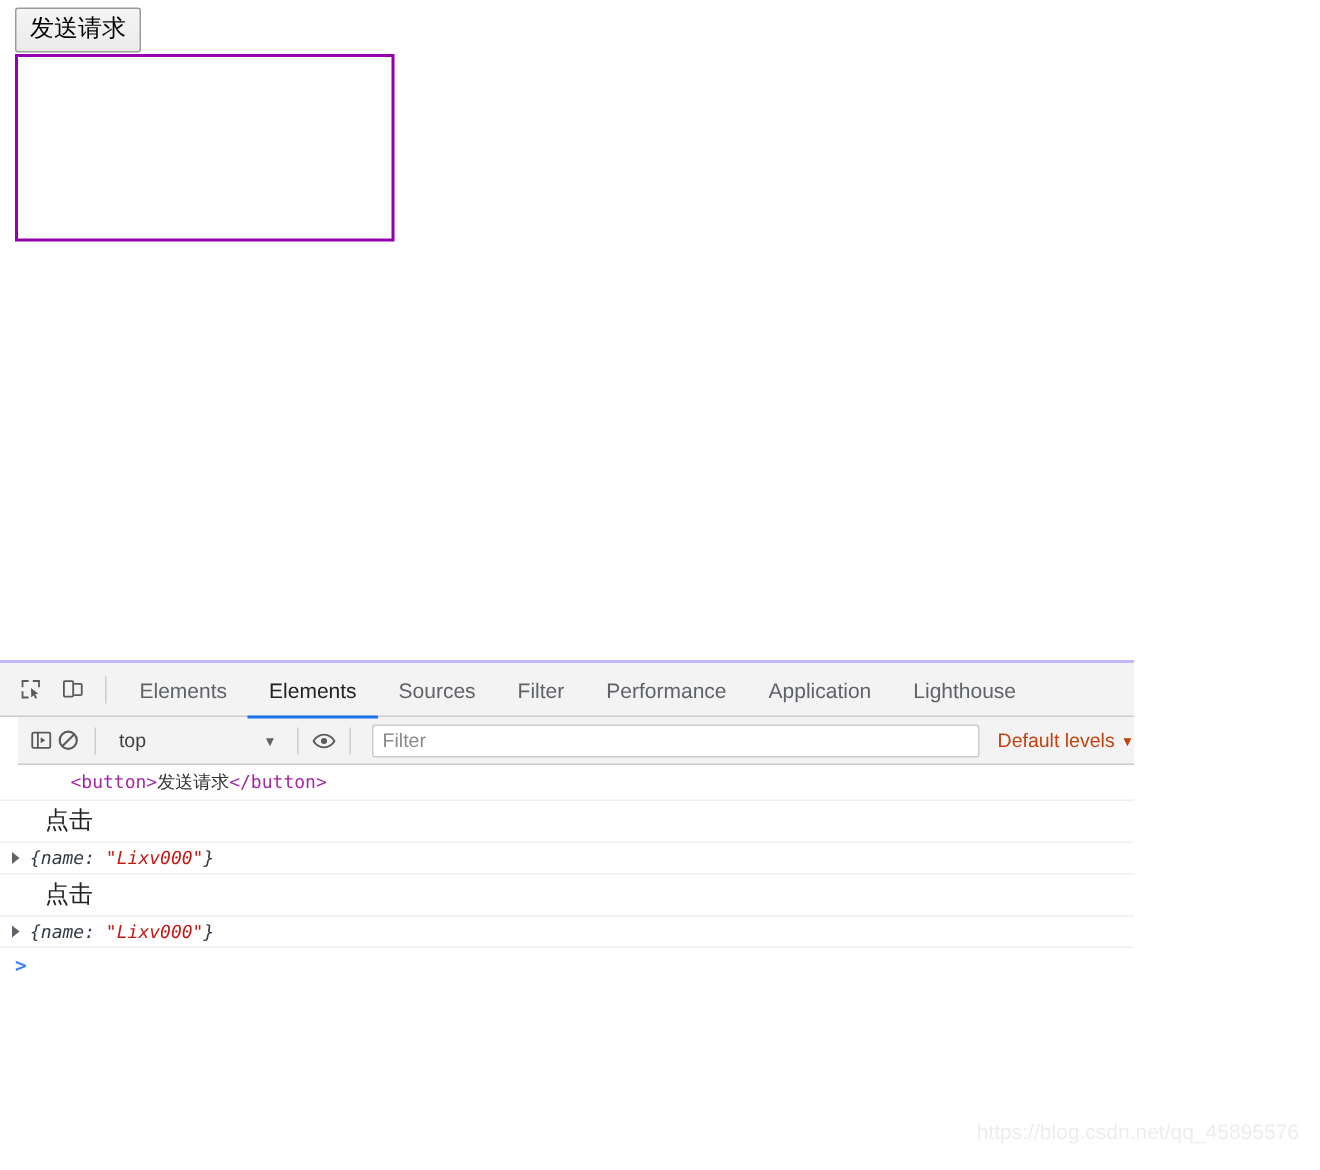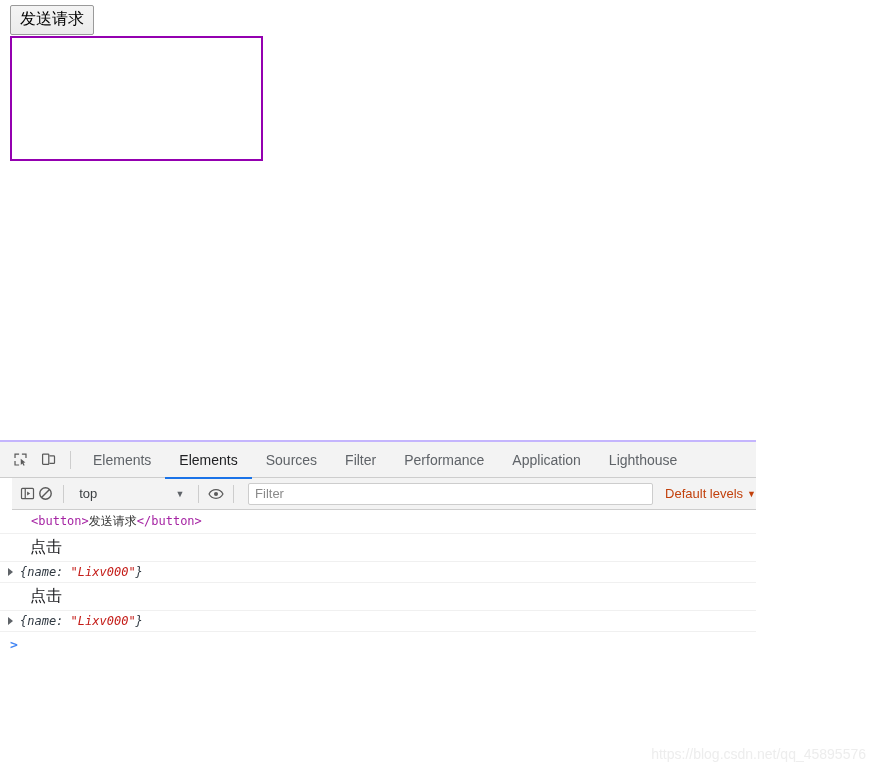--- a/index.html
+++ b/index.html
@@ -123,21 +123,21 @@
     width:0;height:0;
     border-left:5px solid #5f6368;
     border-top:4px solid transparent;
     border-bottom:4px solid transparent;
     cursor:pointer;
   }
   .mono {
     font-family: "DejaVu Sans Mono", monospace;
     font-size: 12px;
   }
-  .row-html { padding-left: 31px; }
+  .row-html { padding-left: 47px; }
   .tag { color:#a625a4; }
   .tag-text { color:#333; }
   .row-text {
     font-family: "DejaVu Sans", sans-serif;
     font-size: 16px;
     color:#202124;
     padding-left: 10px;
   }
   .obj { font-style: italic; color:#303942; }
   .obj .key { color:#303942; }

